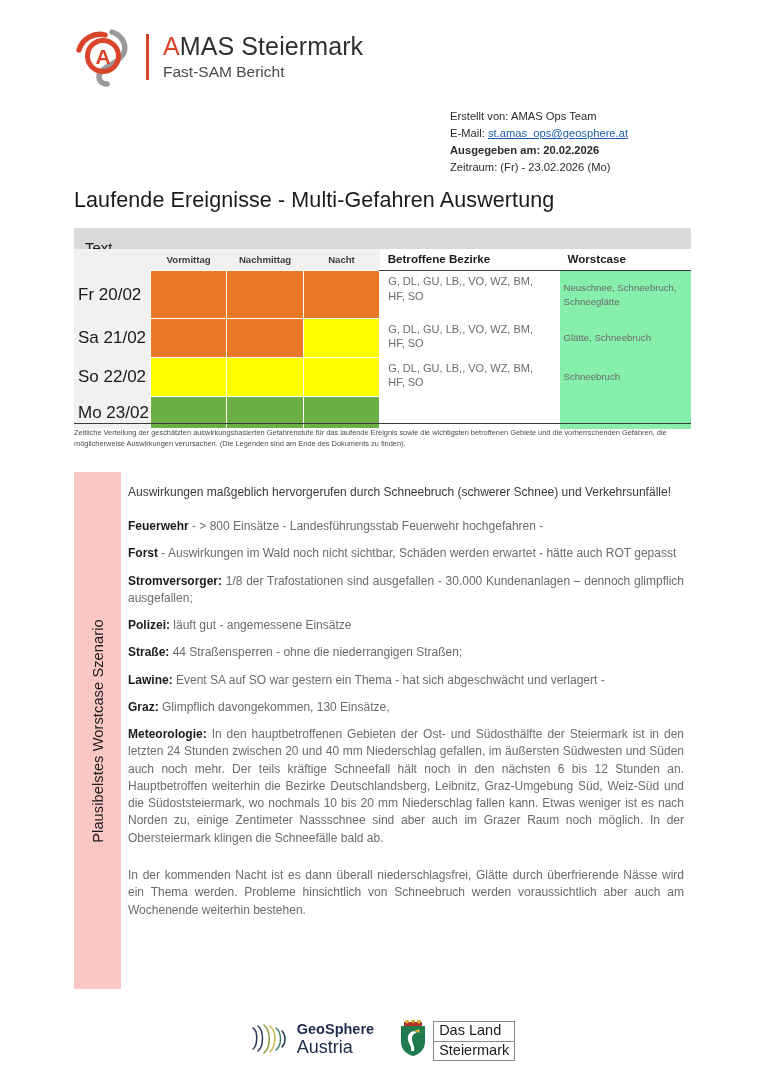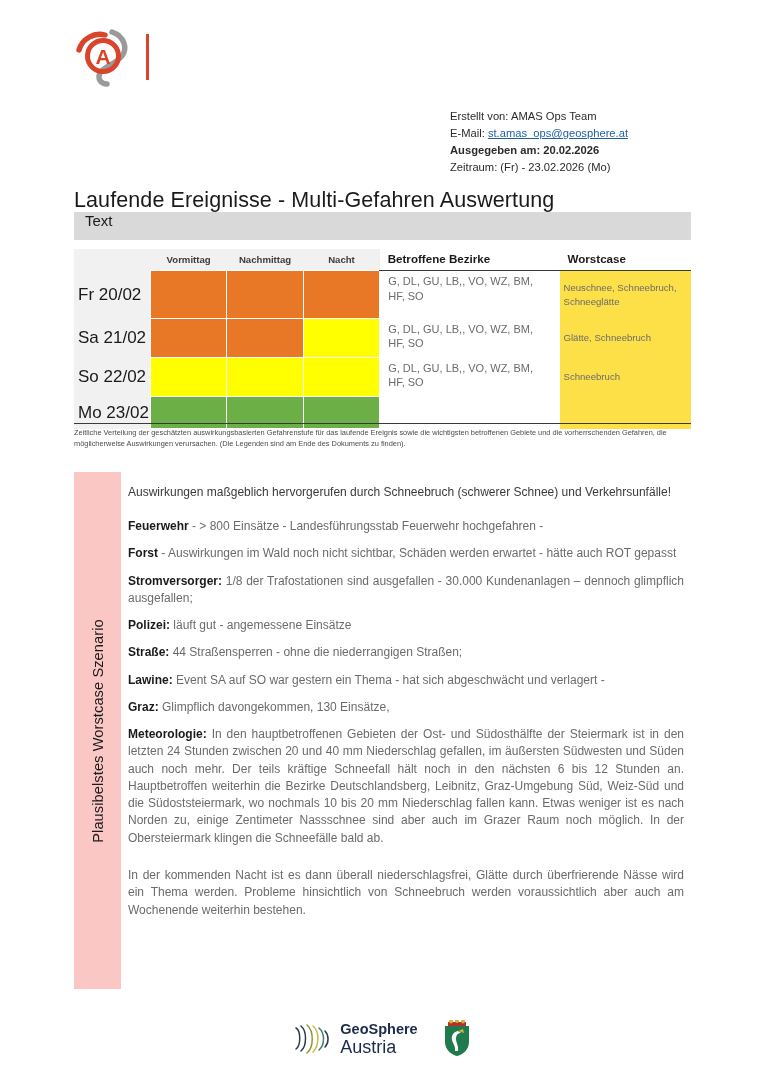--- a/index.html
+++ b/index.html
@@ -73,26 +73,26 @@
     position: absolute;
     left: 74px; top: 188px;
     font-size: 21.5px;
     color: #1a1a1a;
     letter-spacing: .1px;
   }
 
   
   .text-band {
     position: absolute;
-    left: 74px; top: 212px;
+    left: 74px; top: 228px;
     width: 617px;
     height: 28px;
     background: #d9d9d9;
     display: flex;
-    align-items: flex-start;
+    align-items: flex-end;
   }
   .text-band span {
     font-size: 15px;
     color: #1a1a1a;
     padding-left: 11px;
   }
 
   
   .tbl {
     position: absolute;
@@ -146,21 +146,21 @@
     vertical-align: top;
     line-height: 1.34;
     background: #ffffff;
   }
   td.gefcell {
     font-size: 9.6px;
     color: #6b6b6b;
     padding: 3px 4px 3px 4px;
     vertical-align: middle;
     line-height: 1.42;
-    background: #fde047;
+    background: #86efac;
   }
   .tbl-bottom-rule {
     position: absolute;
     left: 74px; top: 423px;
     width: 617px;
     height: 1.4px;
     background: #3a3a3a;
   }
 
   
@@ -246,20 +246,24 @@
   <div class="logo-block">
     <span>
       <svg class="logo-mark" viewBox="0 0 66 62" xmlns="http://www.w3.org/2000/svg">
         <path d="M7 24 C10 13, 22 6, 33 9" stroke="#d9442b" stroke-width="5.4" fill="none" stroke-linecap="round"></path>
         <path d="M40 6 C52 10, 56 22, 50 30 C44 38, 32 40, 28 47 C25 53, 29 58, 35 58" stroke="#9a9a9a" stroke-width="5.4" fill="none" stroke-linecap="round"></path>
         <circle cx="31" cy="30" r="15.5" fill="none" stroke="#d9442b" stroke-width="5"></circle>
         <text x="31" y="38" text-anchor="middle" font-family="Liberation Sans, sans-serif" font-size="21" font-weight="bold" fill="#d9442b">A</text>
       </svg>
     </span>
     <div class="logo-rule"></div>
+    <div class="logo-text">
+      <div class="logo-title"><span class="accent">A</span><span>MAS Steiermark</span></div>
+      <div class="logo-sub">Fast-SAM Bericht</div>
+    </div>
   </div>
 </div>
 
 <div class="meta">
   <div>Erstellt von: AMAS Ops Team</div>
   <div><span>E-Mail:</span>
     <a class="mail" href="#">st.amas_ops@geosphere.at</a></div>
   <div><span class="lbl-bold">Ausgegeben am:</span>
     <span class="lbl-bold">20.02.2026</span></div>
   <div><span>Zeitraum: (Fr) -</span>
@@ -376,14 +380,18 @@
       <svg width="30" height="38" viewBox="0 0 30 38" xmlns="http://www.w3.org/2000/svg">
         <path d="M3 6 L27 6 L27 22 C27 30, 20 35, 15 36 C10 35, 3 30, 3 22 Z" fill="#1f7a4d"></path>
         <rect x="6" y="2" width="18" height="4" fill="#b5302b"></rect>
         <circle cx="9" cy="1.5" r="2" fill="#d4b03a"></circle>
         <circle cx="15" cy="1" r="2" fill="#d4b03a"></circle>
         <circle cx="21" cy="1.5" r="2" fill="#d4b03a"></circle>
         <path d="M16 11 C11 12, 9 16, 10 20 C11 24, 14 27, 13 31 L16 31 C17 26, 14 23, 14 19 C14 15, 16 13, 19 13 Z" fill="#ffffff"></path>
         <path d="M16 11 L21 9 L22 13 Z" fill="#d4b03a"></path>
       </svg>
     </span>
+    <div class="land-text">
+      <span>Das Land</span>
+      <span>Steiermark</span>
+    </div>
   </div>
 </div>
 
 </body></html>

